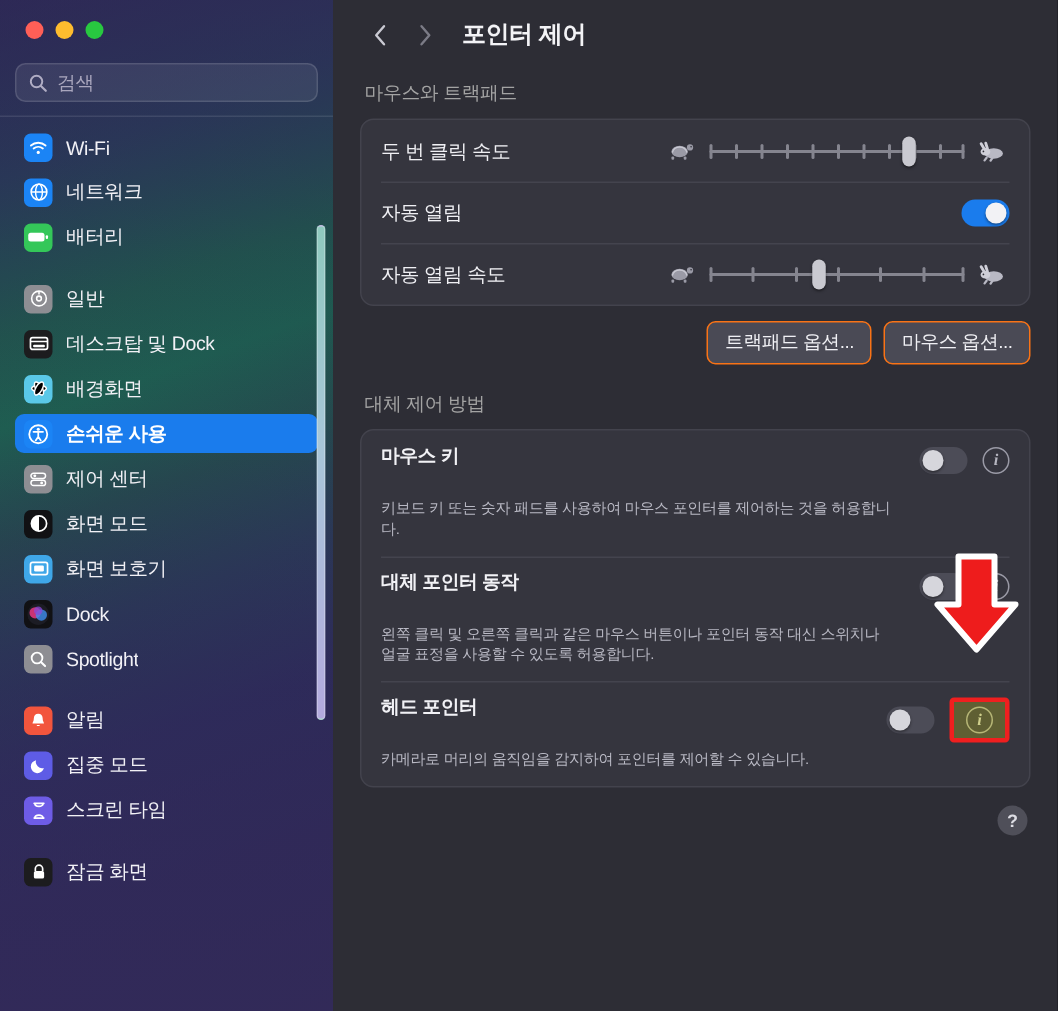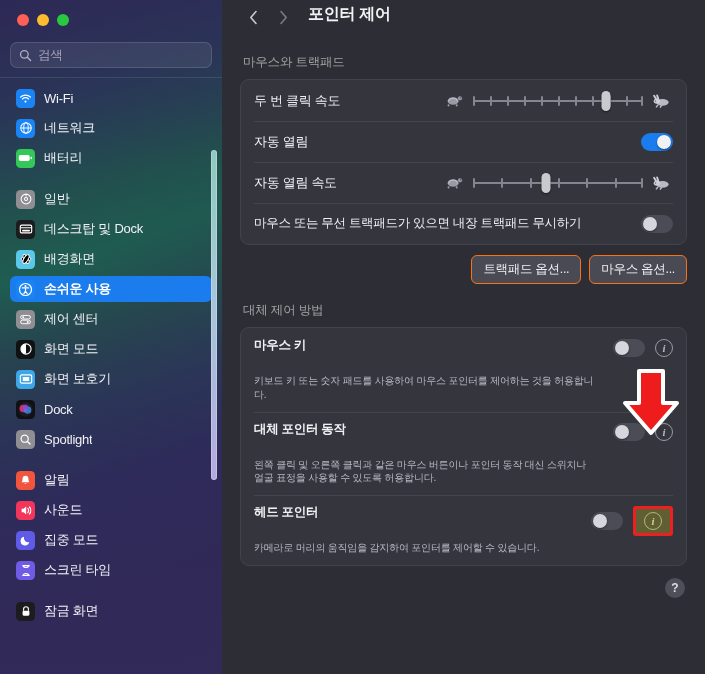--- a/index.html
+++ b/index.html
@@ -107,21 +107,21 @@
   
   .main {
     position: relative;
     flex: 1;
     height: 674px;
     background: #2d2d35;
     padding: 0 18px;
     overflow: hidden;
   }
   .main-header {
-    display: flex; 
+    display: flex; align-items: center;
     height: 42px; gap: 4px;
     padding-top: 4px;
   }
   .chev {
     width: 26px; height: 26px;
     display: flex; align-items: center; justify-content: center;
   }
   .page-title {
     font-size: 16px; font-weight: 700; color: #f3f3f6;
     margin-left: 8px; letter-spacing: -.3px;
@@ -396,29 +396,20 @@
       <div class="nav-gap"></div>
 
       <div class="nav-item">
         <span class="ico" style="background:#f2553d">
           <svg width="13" height="13" viewBox="0 0 16 16">
               <path d="M8 2.2c-2.3 0-3.6 1.6-3.6 3.6 0 2.8-1.1 3.6-1.1 4.4h9.4c0-.8-1.1-1.6-1.1-4.4 0-2-1.3-3.6-3.6-3.6z" fill="#fff"></path>
               <path d="M6.6 11.4a1.5 1.5 0 0 0 2.8 0z" fill="#fff"></path>
             </svg>
         </span>
         <span class="nav-label">알림</span>
-      </div>
-      <div class="nav-item">
-        <span class="ico" style="background:#f2355a">
-          <svg width="14" height="13" viewBox="0 0 16 14">
-              <path d="M3 5h2.2L8.2 2.4v9.2L5.2 9H3z" fill="#fff"></path>
-              <path d="M10 4.6a3.6 3.6 0 0 1 0 4.8M11.9 3a6 6 0 0 1 0 8" stroke="#fff" stroke-width="1.3" fill="none" stroke-linecap="round"></path>
-            </svg>
-        </span>
-        <span class="nav-label">사운드</span>
       </div>
       <div class="nav-item">
         <span class="ico" style="background:#5e5ce6">
           <svg width="13" height="13" viewBox="0 0 16 16">
               <path d="M12.6 9.8A5.2 5.2 0 0 1 6.2 3.4 5.4 5.4 0 1 0 12.6 9.8z" fill="#fff"></path>
             </svg>
         </span>
         <span class="nav-label">집중 모드</span>
       </div>
       <div class="nav-item">
@@ -546,27 +537,20 @@
                 <ellipse cx="11" cy="9.4" rx="6.4" ry="3.6" fill="#b9b9c4"></ellipse>
                 <ellipse cx="5.2" cy="8.2" rx="3.4" ry="2.6" fill="#cfcfd8"></ellipse>
                 <path d="M4.4 6.2 2.2 2.6M6.6 6 5.4 2.2" stroke="#cfcfd8" stroke-width="2" stroke-linecap="round"></path>
                 <circle cx="3.8" cy="8" r=".6" fill="#2d2d35"></circle>
                 <path d="M6 12.4l-1.4 1.8M10 12.6l-1.2 1.8" stroke="#b9b9c4" stroke-width="1.6" stroke-linecap="round"></path>
               </svg>
           </span>
         </div>
       </div>
 
-      <div class="row">
-        <span class="row-label long">마우스 또는 무선 트랙패드가 있으면 내장 트랙패드 무시하기</span>
-        <span class="spacer"></span>
-        <div class="toggle">
-            <span class="knob"></span>
-          </div>
-      </div>
 
     </div>
 
     <div class="btn-row">
       <button class="btn">트랙패드 옵션...</button>
       <button class="btn">마우스 옵션...</button>
     </div>
 
     <div class="section-head" style="margin-top:18px">대체 제어 방법</div>
 

